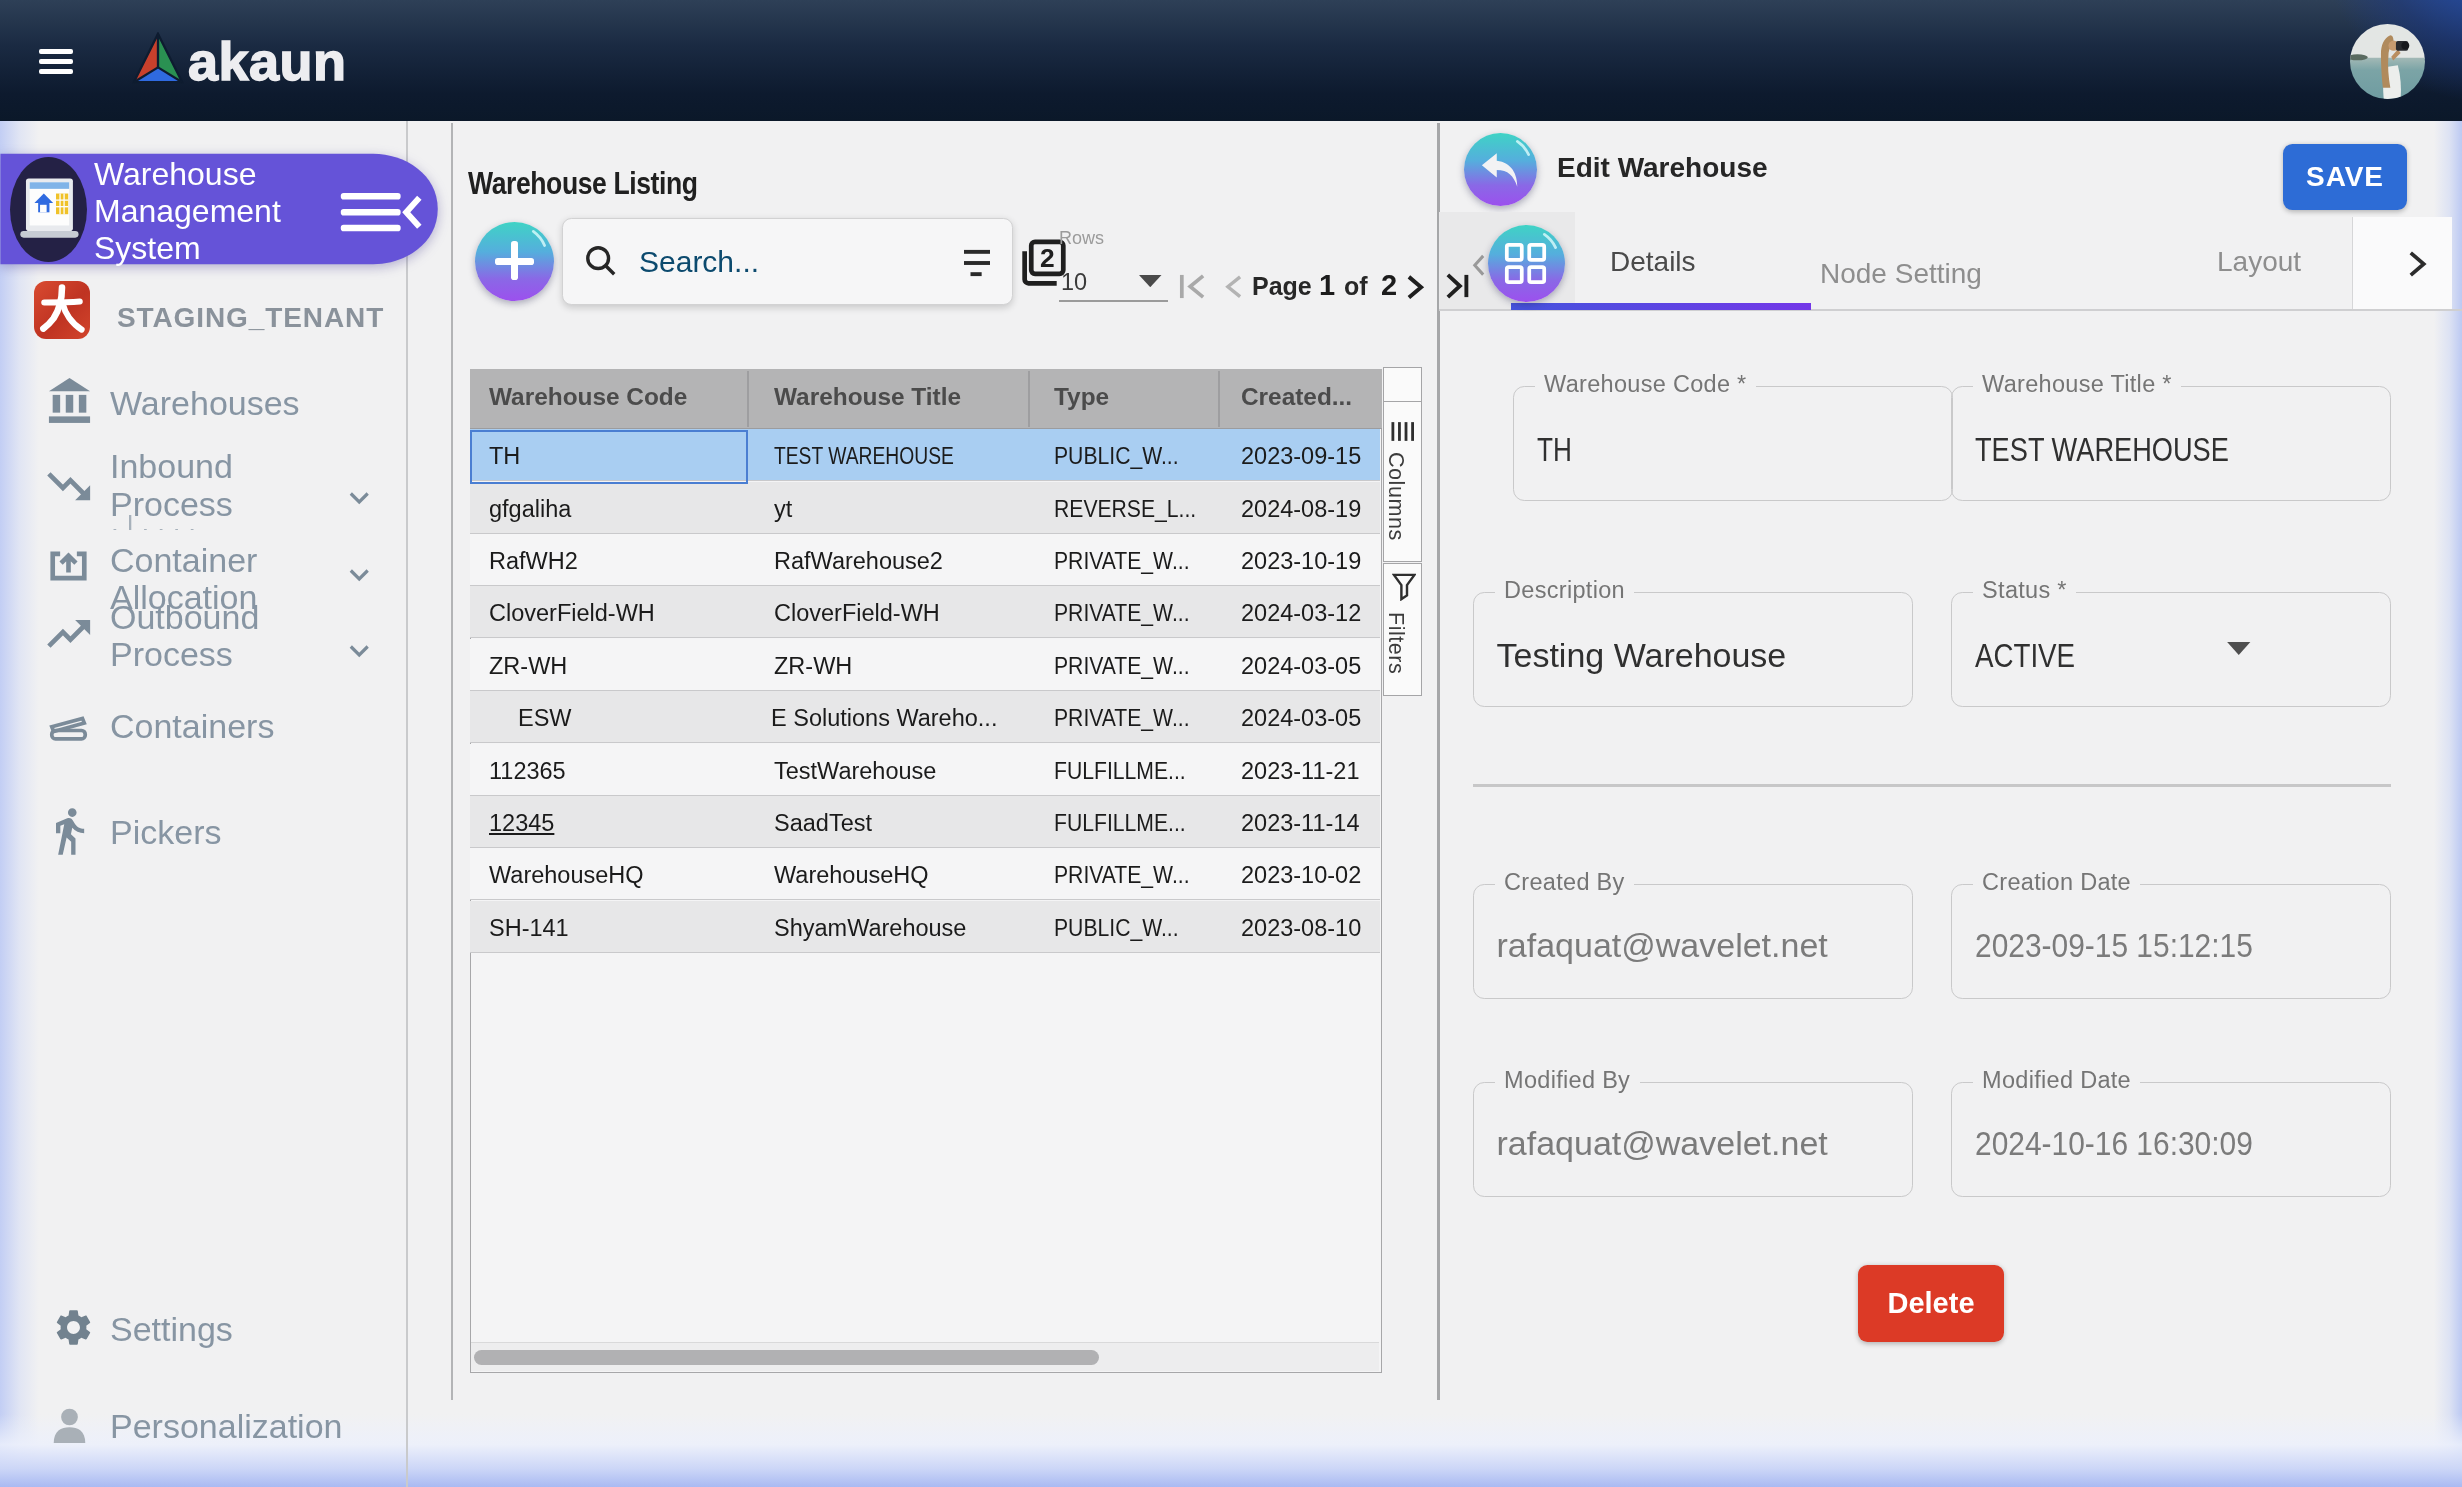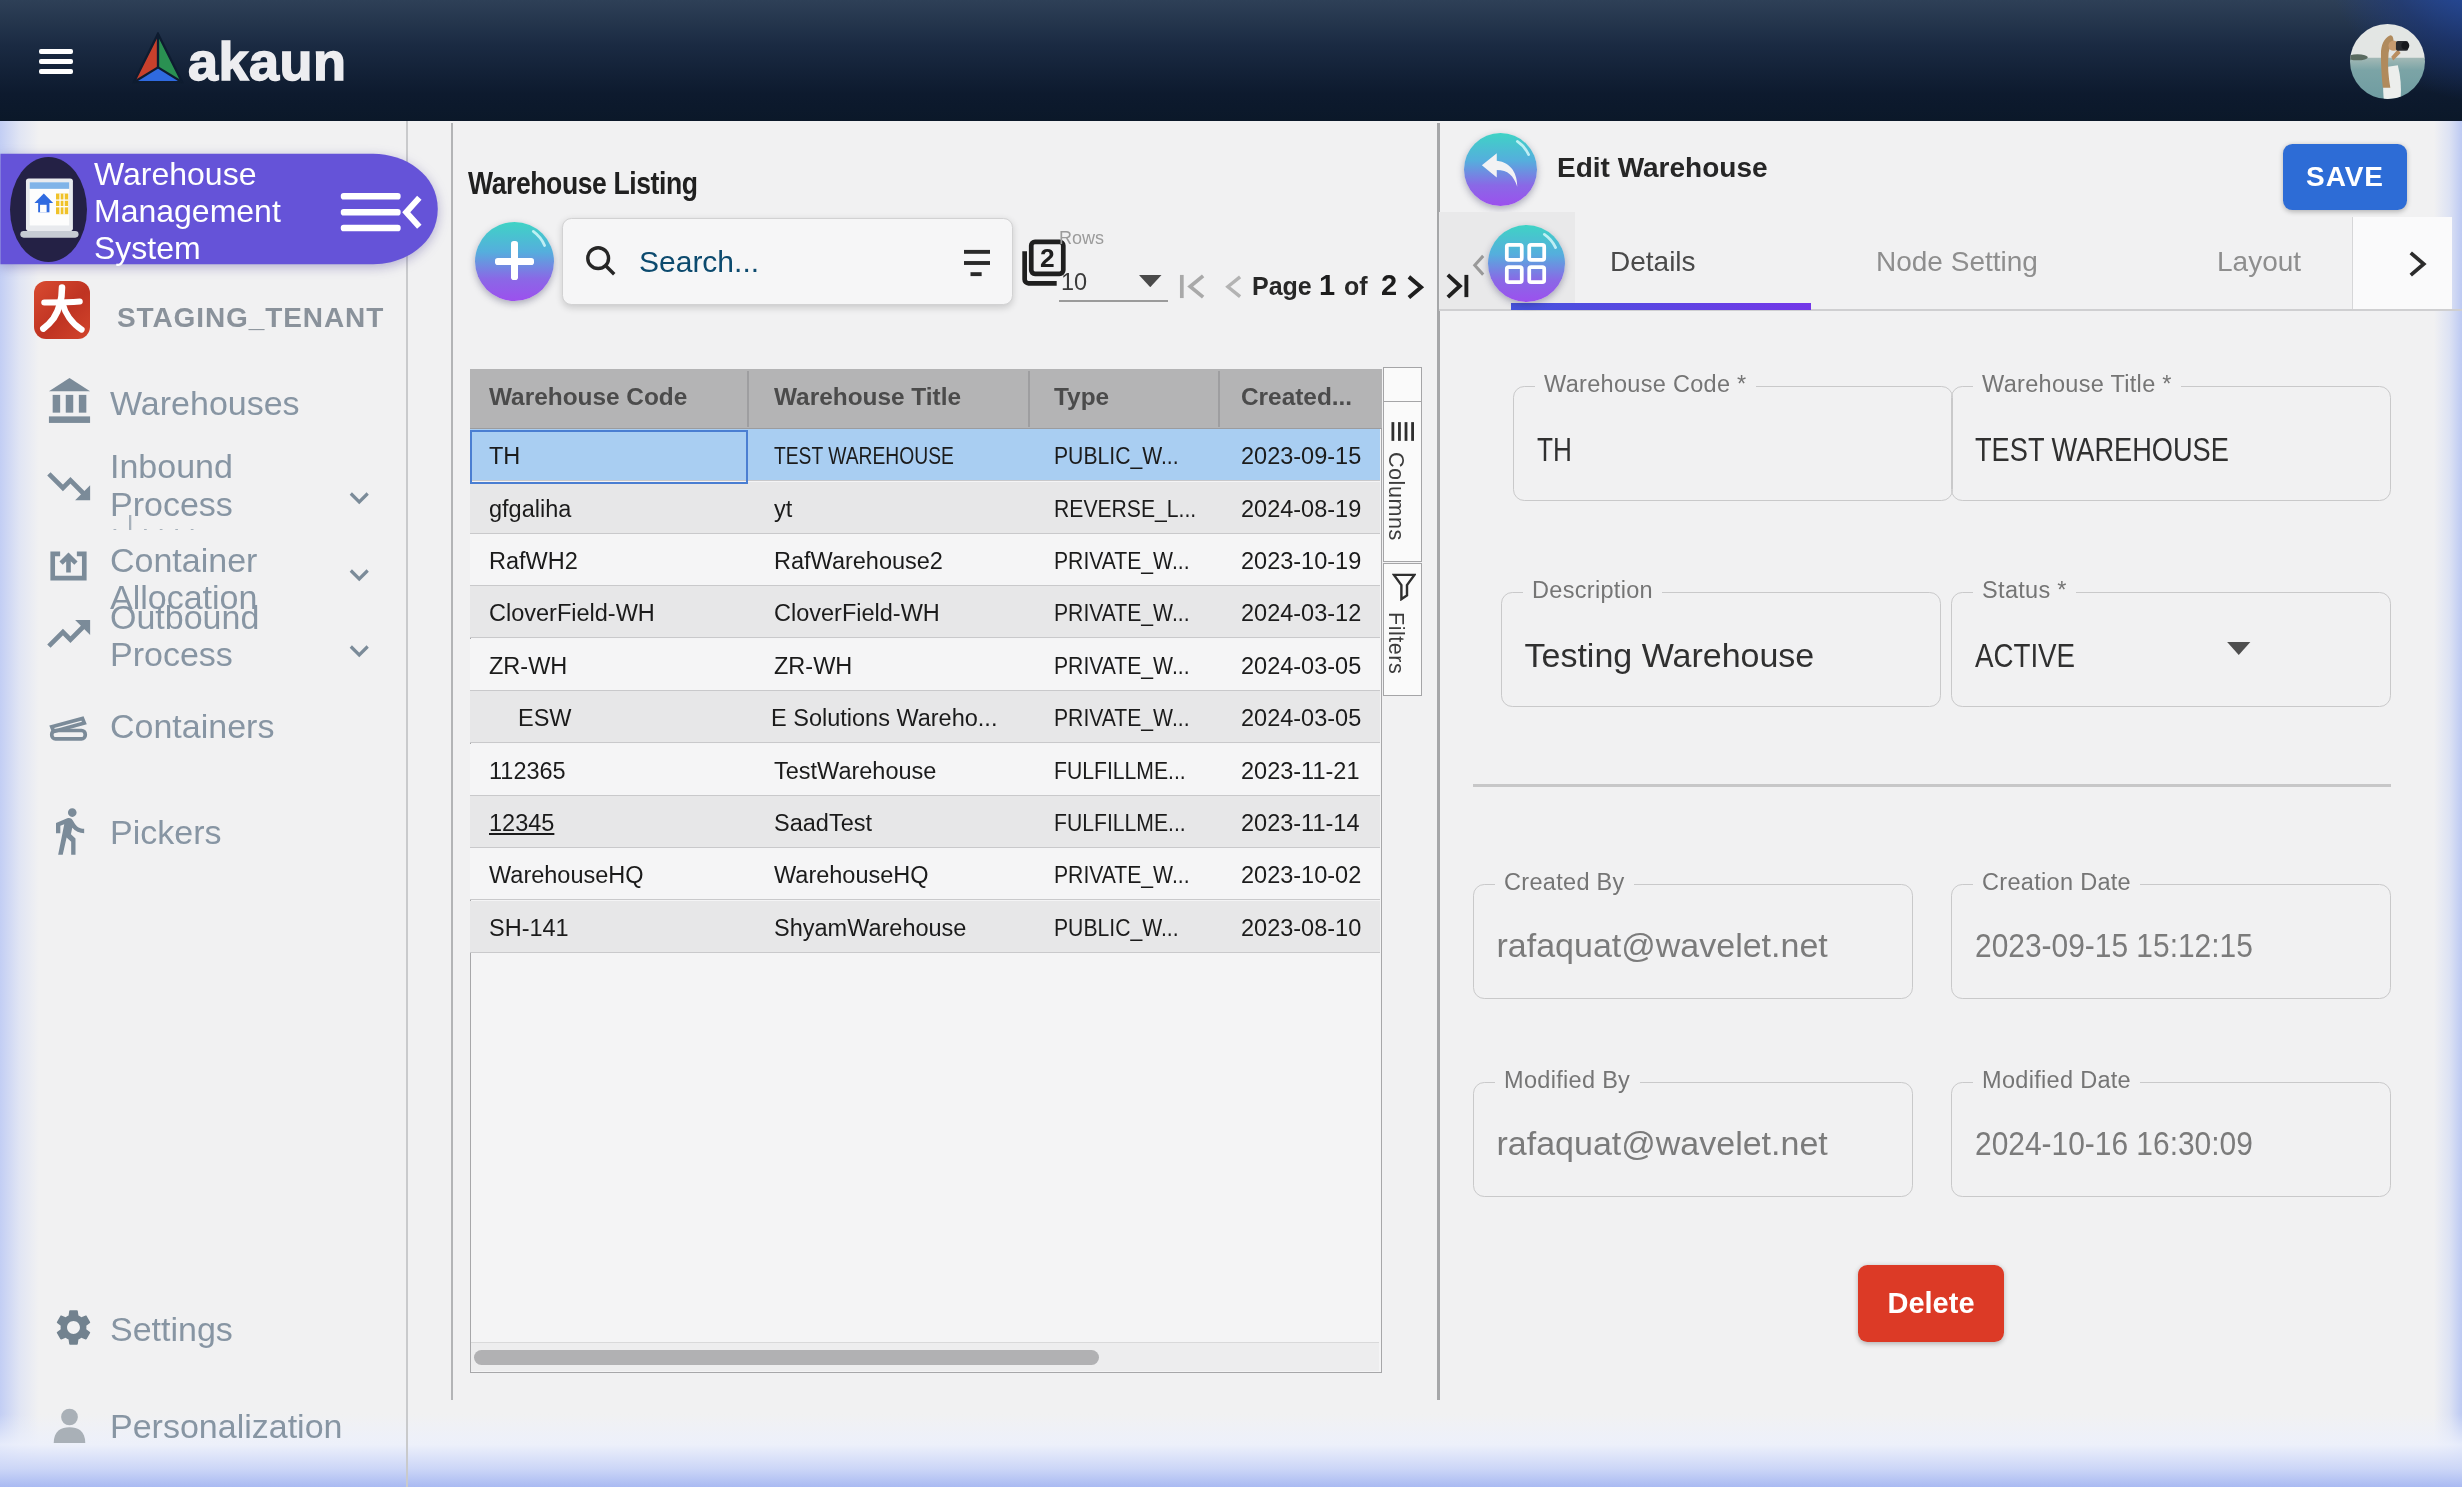--- a/index.html
+++ b/index.html
@@ -399,36 +399,36 @@
   </svg>
 <svg class="abs" style="left:1504px; top:242px;" width="43" height="43" viewBox="0 0 46 46">
   <g fill="none" stroke="#fff" stroke-width="4">
     <rect x="3" y="3" width="16" height="16" rx="2"></rect>
     <rect x="27" y="3" width="16" height="16" rx="2"></rect>
     <rect x="3" y="27" width="16" height="16" rx="2"></rect>
     <rect x="27" y="27" width="16" height="16" rx="2"></rect>
   </g>
 </svg>
 <div class="tab" style="left:1610px; color:#4a4a4a; font-weight:500;">Details</div>
-<div class="tab" style="left:1876px;">Node Setting</div>
+<div class="tab" style="left:1820px;margin-top:12px;">Node Setting</div>
 <div class="tab" style="left:2217px;">Layout</div>
 <div class="abs" id="tabScroll"></div>
 <svg class="abs" style="left:2406px; top:251px;" width="22.5" height="26" viewBox="0 0 24 28">
   <polyline points="5,2 19,14 5,26" fill="none" stroke="#2c2c2c" stroke-width="4"></polyline>
 </svg>
 
 <div class="fbox" style="left:1473px; top:386px;margin-left:40px;">
     <span class="flabel">Warehouse Code *</span>
     <span class="fval" style="top:43px; transform:scaleX(0.77);">TH</span>
   </div>
 <div class="fbox" style="left:1951px; top:386px;">
     <span class="flabel">Warehouse Title *</span>
     <span class="fval" style="top:43px; transform:scaleX(0.80);">TEST WAREHOUSE</span>
   </div>
-<div class="fbox" style="left:1473px; top:592px;margin-left:28px;">
+<div class="fbox" style="left:1473px; top:592px;">
     <span class="flabel">Description</span>
     <span class="fval" style="top:43px;">Testing Warehouse</span>
   </div>
 <div class="fbox" style="left:1951px; top:592px;">
     <span class="flabel">Status *</span>
     <span class="fval" style="top:43px; transform:scaleX(0.815);">ACTIVE</span>
   <svg class="abs" style="left:275px; top:49px;" width="23.5" height="13" viewBox="0 0 25 14">
       <polygon points="0,0 25,0 12.5,14" fill="#4f4f4f"></polygon>
     </svg>
 </div>

